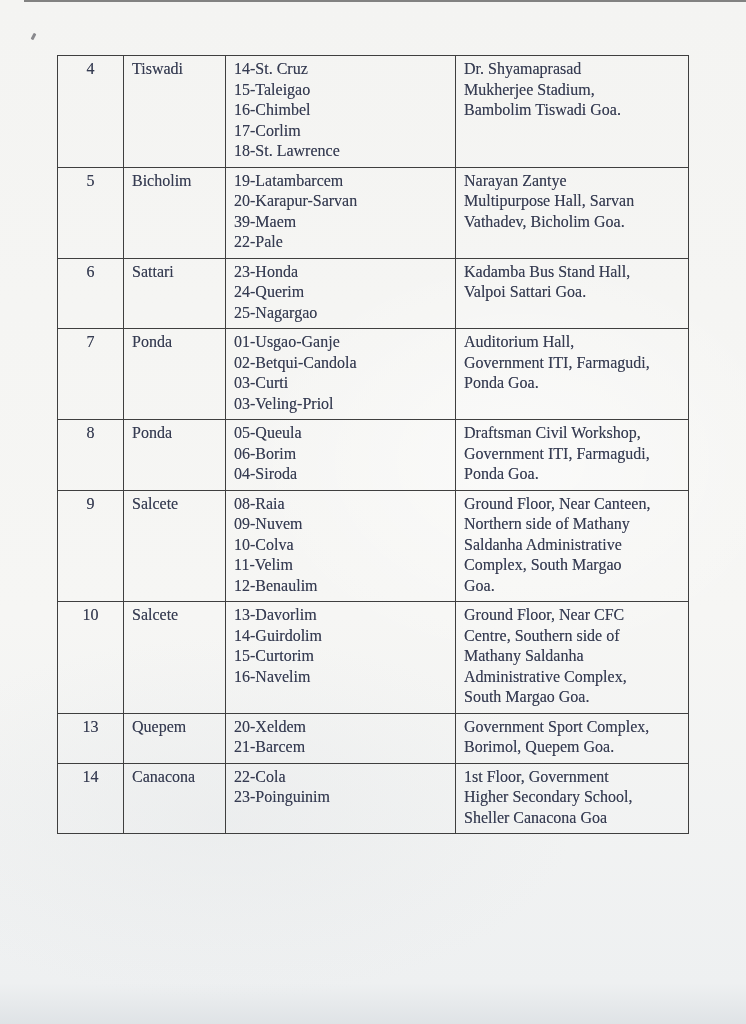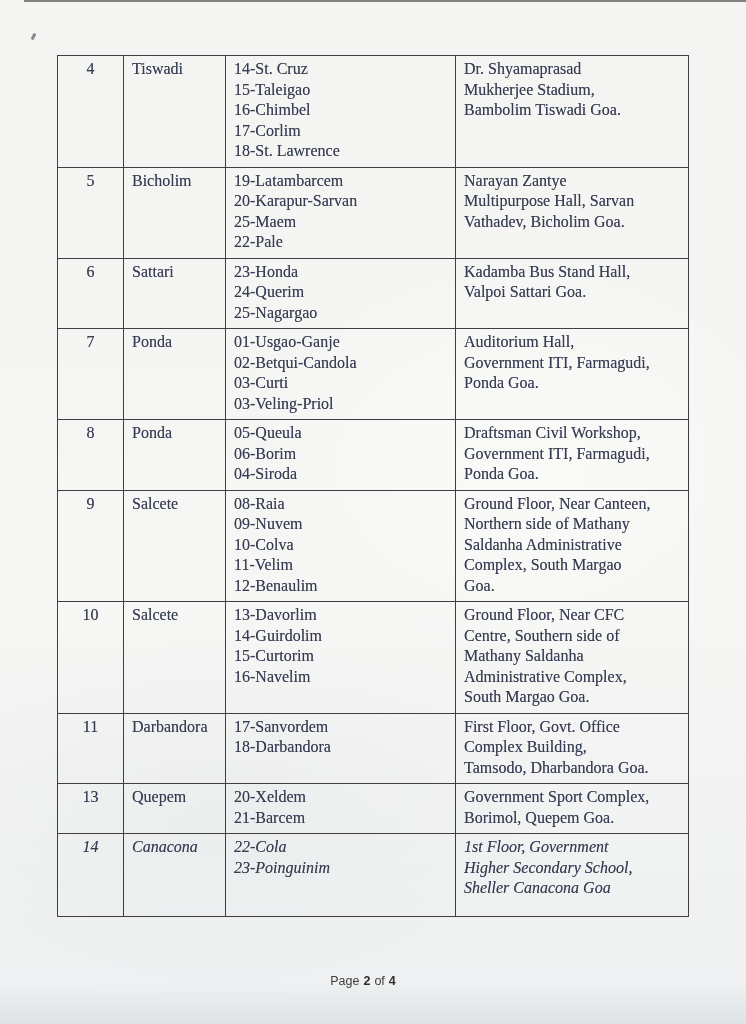--- a/index.html
+++ b/index.html
@@ -110,21 +110,21 @@
             <div>Bambolim Tiswadi Goa.</div>
           </td>
     </tr>
 
     <tr>
       <td class="c-sr">5</td>
       <td class="c-taluka">Bicholim</td>
       <td class="c-const">
             <div>19-Latambarcem</div>
             <div>20-Karapur-Sarvan</div>
-            <div>25-Maem</div>
+            <div>39-Maem</div>
             <div>22-Pale</div>
           </td>
       <td class="c-venue">
             <div>Narayan Zantye</div>
             <div>Multipurpose Hall, Sarvan</div>
             <div>Vathadev, Bicholim Goa.</div>
           </td>
     </tr>
 
     <tr>
@@ -202,33 +202,20 @@
           </td>
       <td class="c-venue">
             <div>Ground Floor, Near CFC</div>
             <div>Centre, Southern side of</div>
             <div>Mathany Saldanha</div>
             <div>Administrative Complex,</div>
             <div>South Margao Goa.</div>
           </td>
     </tr>
 
-    <tr>
-      <td class="c-sr">11</td>
-      <td class="c-taluka">Darbandora</td>
-      <td class="c-const">
-            <div>17-Sanvordem</div>
-            <div>18-Darbandora</div>
-          </td>
-      <td class="c-venue">
-            <div>First Floor, Govt. Office</div>
-            <div>Complex Building,</div>
-            <div>Tamsodo, Dharbandora Goa.</div>
-          </td>
-    </tr>
 
 
     <tr>
       <td class="c-sr">13</td>
       <td class="c-taluka">Quepem</td>
       <td class="c-const">
             <div>20-Xeldem</div>
             <div>21-Barcem</div>
           </td>
       <td class="c-venue">
@@ -246,20 +233,14 @@
           </td>
       <td class="c-venue">
             <div>1st Floor, Government</div>
             <div>Higher Secondary School,</div>
             <div>Sheller Canacona Goa</div>
           </td>
     </tr>
   </tbody>
   </table>
 
-  <div class="footer">
-    <span>Page</span>
-    <b>2</b>
-    <span>of</span>
-    <b>4</b>
-  </div>
 
 </div>
 
 </body></html>

